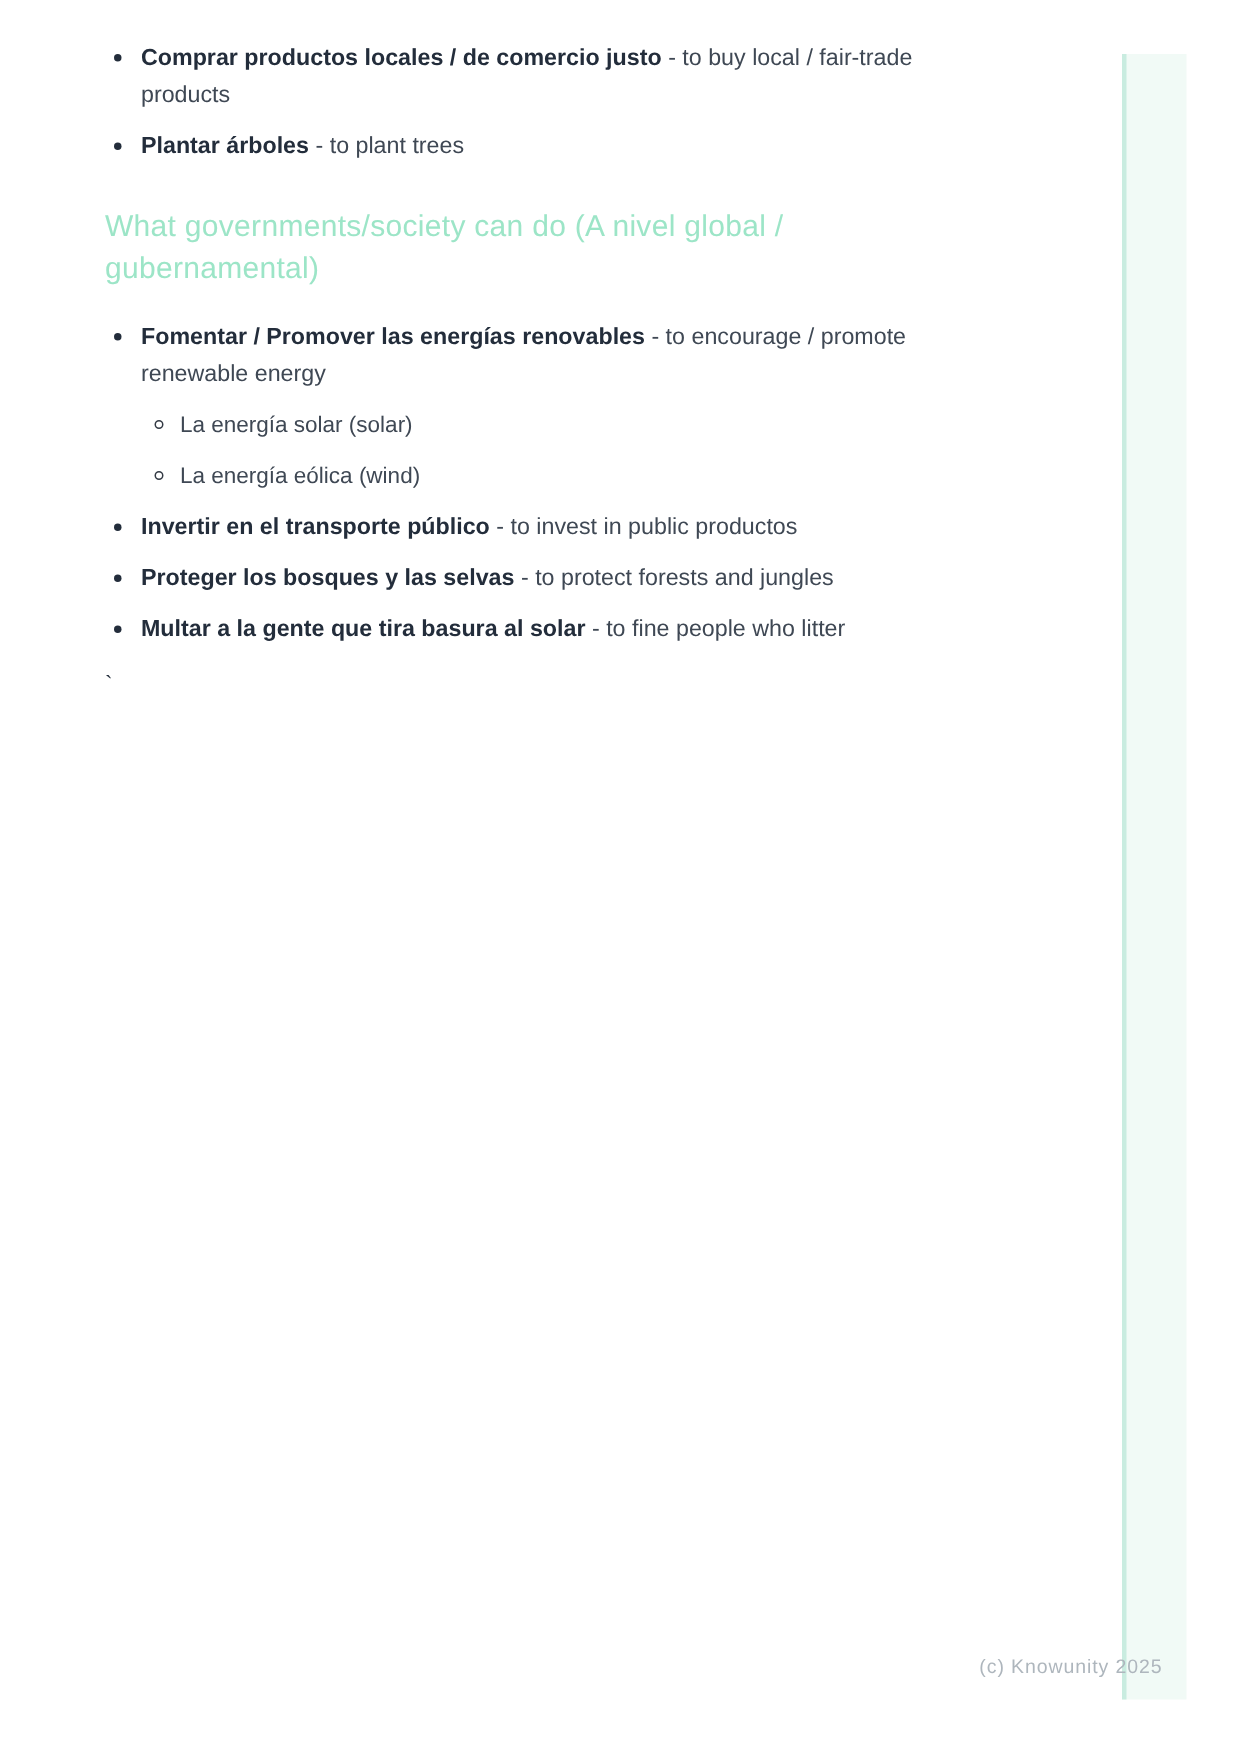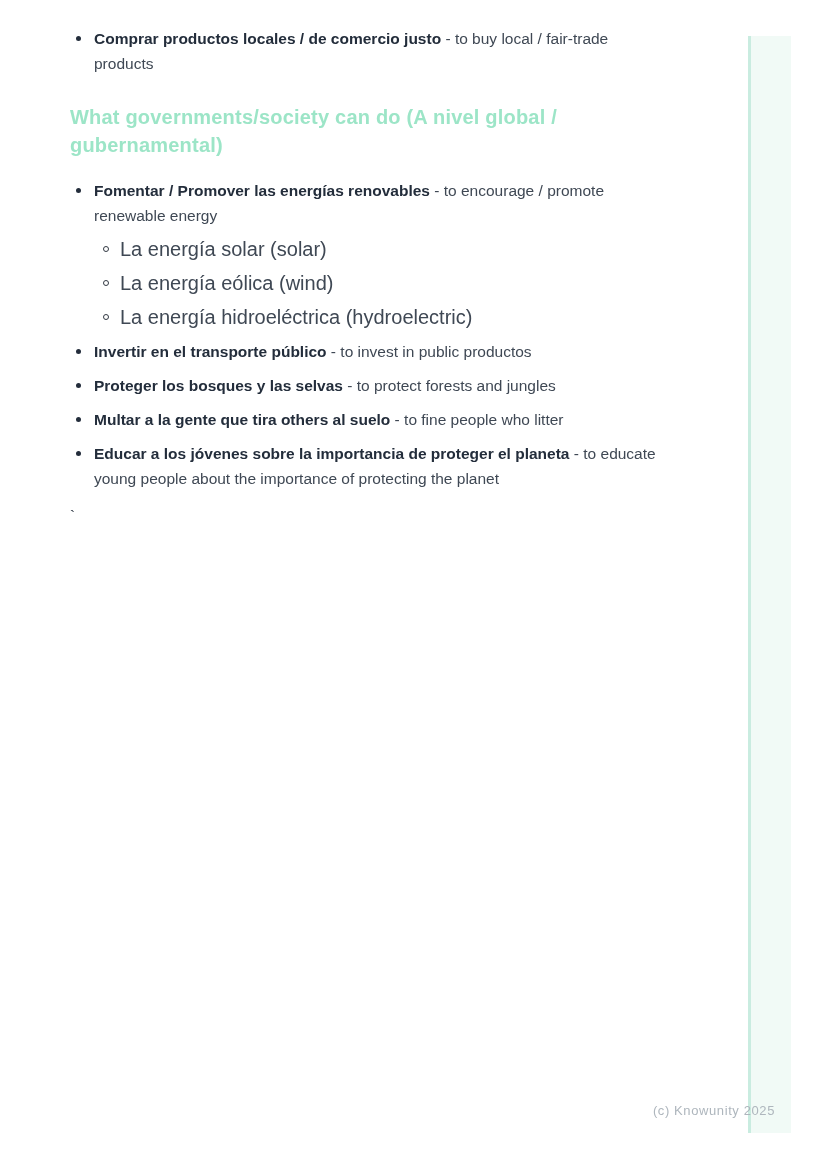--- a/index.html
+++ b/index.html
@@ -49,40 +49,40 @@
     font-weight:700;
   }
   ul.sublist{
     list-style:none;
     margin-top:9px;
     margin-bottom:7px;
   }
   ul.sublist > li{
     position:relative;
     padding-left:26px;
-    font-size:20px;
+    font-size:15px;
     line-height:25px;
     margin-bottom:9px;
   }
   ul.sublist > li::before{
     content:"";
     position:absolute;
     left:9px;
     top:9px;
     width:4px;
     height:4px;
     border-radius:50%;
     border:1.5px solid #333a44;
     background:transparent;
   }
   h2.section-heading{
     color:var(--heading);
     font-size:20px;
     line-height:28px;
-    font-weight:700;
+    font-weight:400;
     margin-top:27px;
     margin-bottom:19px;
     letter-spacing:0.2px;
   }
   .stray{
     margin-top:12px;
     font-size:15.5px;
     line-height:25px;
     color:var(--bold-text);
   }
@@ -108,49 +108,48 @@
 </head>
 <body>
 
 <div class="content">
 
   <ul class="blist">
     <li>
       <b>Comprar productos locales / de comercio justo</b>
       <span>- to buy local / fair-trade products</span>
     </li>
+    <li>
+      <b>Plantar árboles</b>
+      <span>- to plant trees</span>
+    </li>
   </ul>
 
   <h2 class="section-heading">What governments/society can do (A nivel global / gubernamental)</h2>
 
   <ul class="blist">
     <li>
       <b>Fomentar / Promover las energías renovables</b>
       <span>- to encourage / promote renewable energy</span>
       <ul class="sublist">
         <li>La energía solar (solar)</li>
         <li>La energía eólica (wind)</li>
-        <li>La energía hidroeléctrica (hydroelectric)</li>
       </ul>
     </li>
     <li>
       <b>Invertir en el transporte público</b>
       <span>- to invest in public productos</span>
     </li>
     <li>
       <b>Proteger los bosques y las selvas</b>
       <span>- to protect forests and jungles</span>
     </li>
     <li>
-      <b>Multar a la gente que tira others al suelo</b>
+      <b>Multar a la gente que tira basura al solar</b>
       <span>- to fine people who litter</span>
-    </li>
-    <li>
-      <b>Educar a los jóvenes sobre la importancia de proteger el planeta</b>
-      <span>- to educate young people about the importance of protecting the planet</span>
     </li>
   </ul>
 
   <div class="stray">`</div>
 
 </div>
 
 <div class="accent-strip"></div>
 
 <div class="footer">(c) Knowunity 2025</div>

